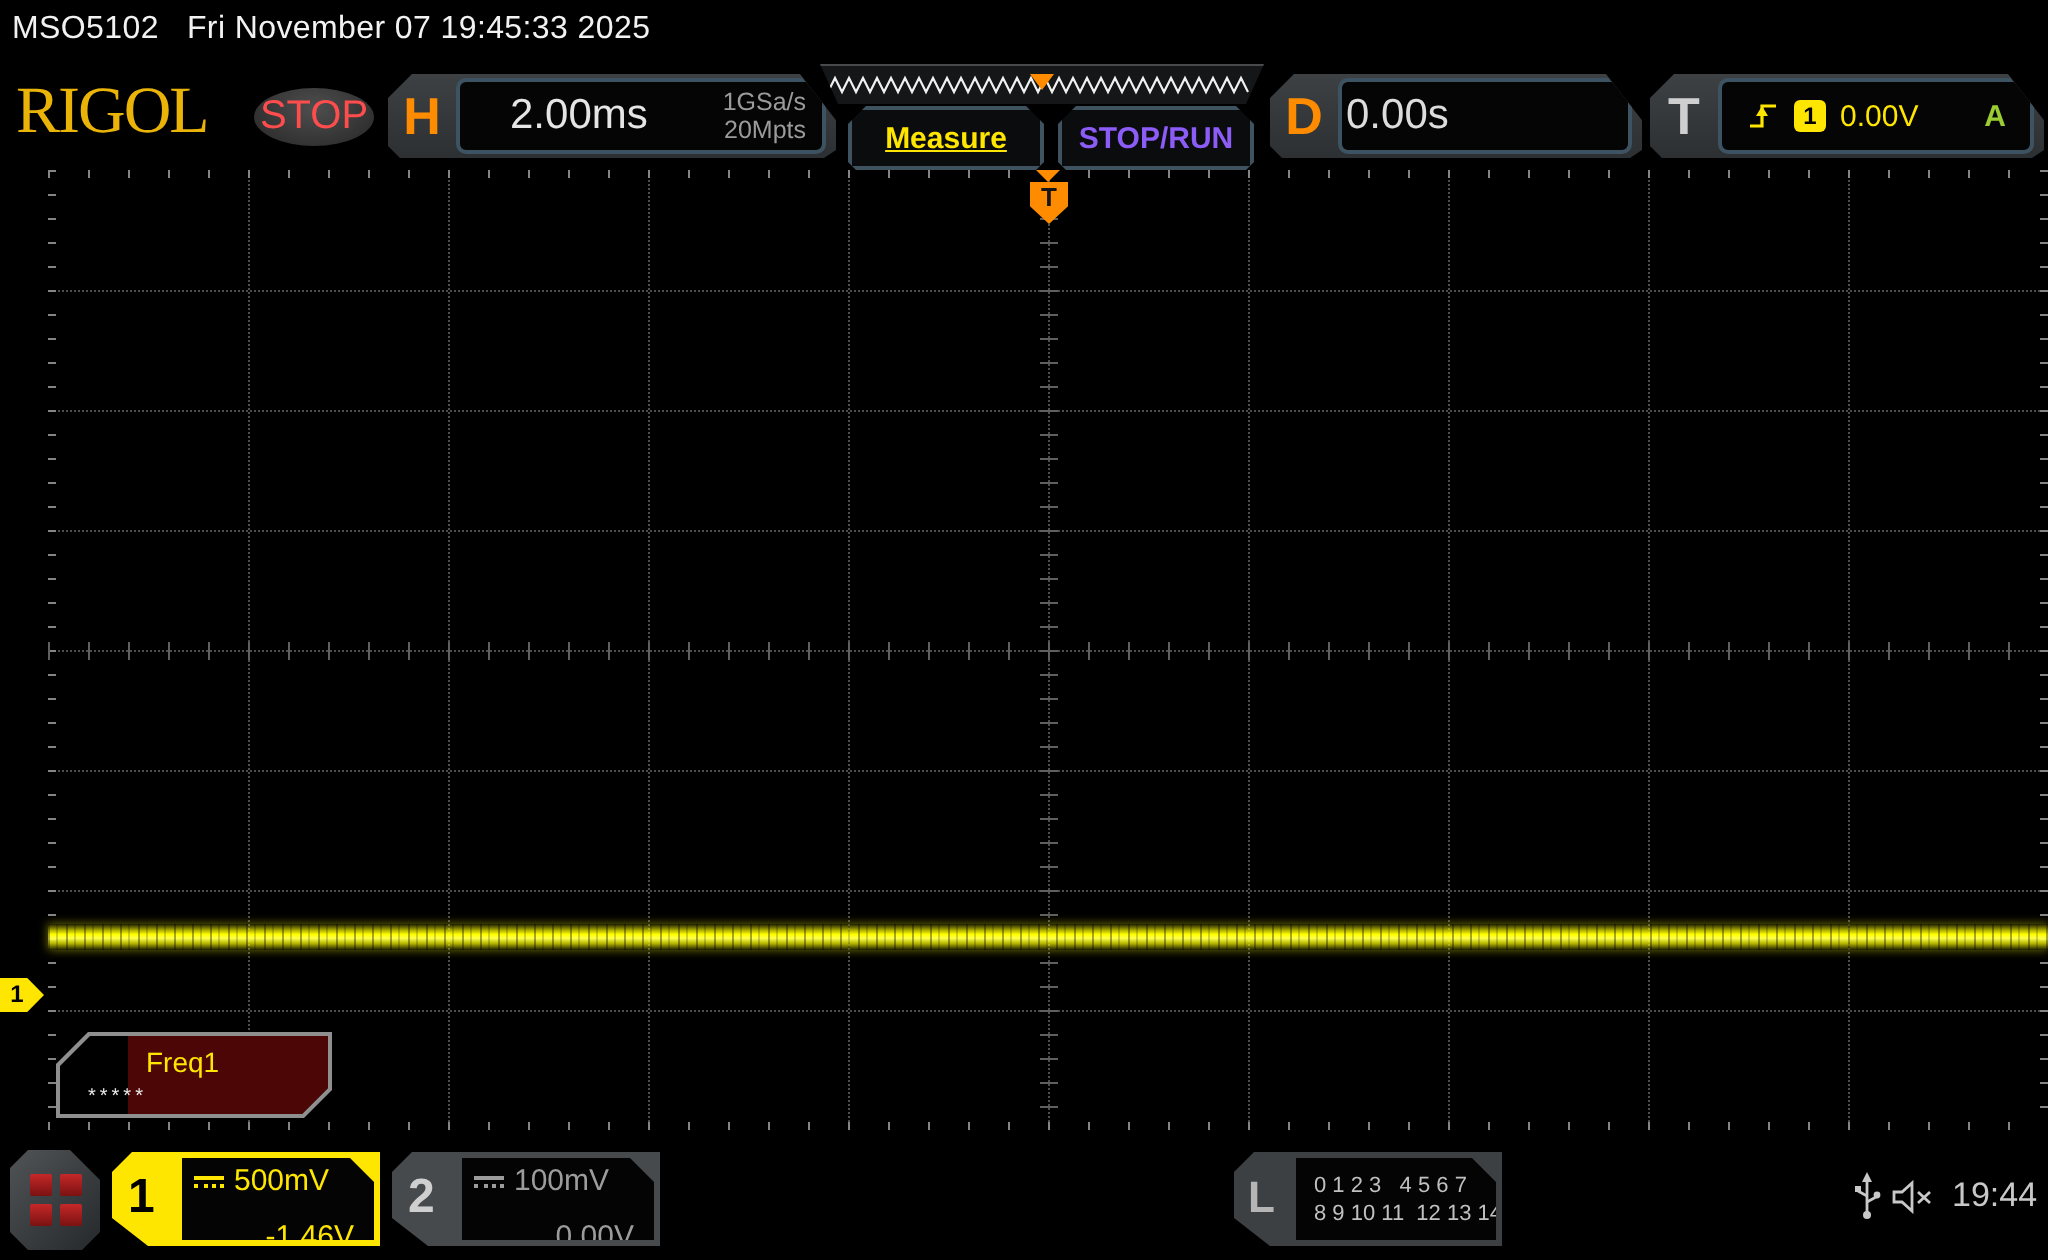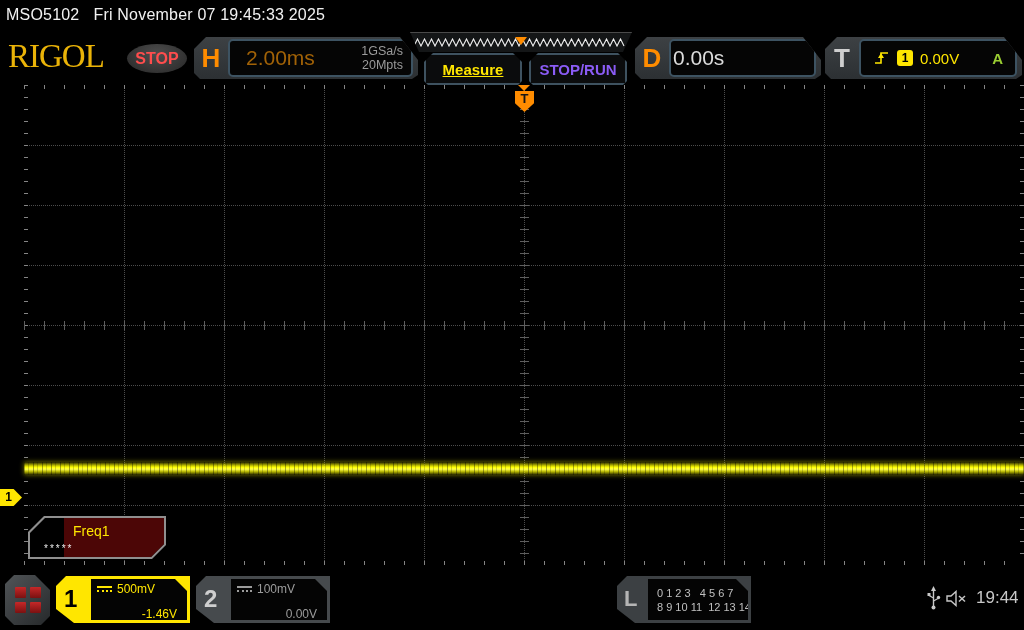--- a/index.html
+++ b/index.html
@@ -9,32 +9,32 @@
 
   
   .statusbar{left:6px;top:6px;color:#f2f2f2;font-size:16px;letter-spacing:.2px;}
   .statusbar .model{margin-right:14px;}
 
   
   .logo{left:8px;top:38px;color:#eab308;font-family:"Liberation Serif",serif;
         font-weight:normal;font-size:33px;letter-spacing:-1px;}
   .stop-badge{left:127px;top:44px;width:60px;height:29px;border-radius:50%;
         background:radial-gradient(ellipse at 50% 35%,#4e4e4e,#262626);
-        color:#ff4d4d;font-weight:bold;font-size:16px;display:flex;
+        color:#ff4d4d;font-weight:normal;font-size:20px;display:flex;
         align-items:center;justify-content:center;}
   .hdr-panel{background:linear-gradient(#3d4144,#2c3033);display:flex;align-items:center;
         clip-path:polygon(0 12px,12px 0,calc(100% - 18px) 0,100% 55%,100% calc(100% - 4px),
         calc(100% - 6px) 100%,6px 100%,0 calc(100% - 6px));}
   .hdr-letter{width:34px;text-align:center;font-size:26px;font-weight:bold;}
   .screen{flex:1;background:#050505;border:2px solid #3d5362;border-radius:5px;
         margin:2px 5px 2px 0;height:34px;display:flex;align-items:center;
         clip-path:polygon(0 0,calc(100% - 12px) 0,100% 12px,100% 100%,0 100%);}
   .h-panel{left:194px;top:37px;width:224px;height:42px;}
   .orange{color:#ff8c00;} .gray-letter{color:#cfcfcf;}
-  .timebase{color:#a16207;font-size:21px;padding-left:16px;flex:1;}
+  .timebase{color:#e5e5e5;font-size:21px;padding-left:25px;flex:1;}
   .ratecol{text-align:right;padding-right:8px;color:#9b9b9b;font-size:12.5px;line-height:14px;}
   .membar{left:410px;top:32px;width:222px;height:19px;background:#141617;
         border-top:1px solid #4a4a4a;
         clip-path:polygon(0 0,100% 0,calc(100% - 9px) 100%,9px 100%);}
   .btn{background:#0b0c0d;border:2px solid #3e5260;display:flex;align-items:center;
         justify-content:center;font-weight:bold;font-size:15px;
         clip-path:polygon(9px 0,calc(100% - 9px) 0,100% 9px,100% calc(100% - 4px),
         calc(100% - 4px) 100%,4px 100%,0 calc(100% - 4px),0 9px);}
   .measure-btn{left:424px;top:53px;width:94px;height:28px;color:#ffe600;text-decoration:underline;}
   .stoprun-btn{left:529px;top:53px;width:94px;height:28px;color:#8b5cf6;}
@@ -98,21 +98,21 @@
   .grid-ico{display:grid;grid-template-columns:11px 11px;grid-template-rows:11px 11px;gap:4px;}
   .grid-ico span{background:linear-gradient(#c62828,#7a1111);border-radius:1px;}
   .ch-outer{top:576px;width:134px;height:47px;
         clip-path:polygon(10px 0,100% 0,100% 100%,18px 100%,0 calc(100% - 14px),0 10px);}
   .ch1{left:56px;background:#ffe600;}
   .ch2{left:196px;background:#464a4d;}
   .ch-num{position:absolute;left:8px;top:9px;font-size:24px;font-weight:bold;}
   .ch1 .ch-num{color:#000;} .ch2 .ch-num{color:#cfcfcf;}
   .ch-screen{position:absolute;left:35px;top:3px;right:3px;bottom:3px;background:#040404;
         clip-path:polygon(0 0,calc(100% - 12px) 0,100% 12px,100% 100%,0 100%);
-        font-size:12px;padding:3px 8px 0 6px;box-sizing:border-box;}
+        font-size:15px;padding:3px 8px 0 6px;box-sizing:border-box;}
   .ch1 .ch-screen{color:#ffe600;} .ch2 .ch-screen{color:#9c9c9c;}
   .ch-line1{display:flex;align-items:center;}
   .ch-line2{text-align:right;padding-right:2px;margin-top:11px;}
   .dc{width:15px;display:inline-block;margin-right:5px;}
   .dc i{display:block;border-top:2px solid currentColor;}
   .dc i+i{border-top-style:dotted;margin-top:2px;}
   .l-box{left:617px;top:576px;width:134px;height:47px;background:#3c4043;
         clip-path:polygon(10px 0,100% 0,100% 100%,18px 100%,0 calc(100% - 14px),0 10px);}
   .l-letter{position:absolute;left:7px;top:10px;font-size:22px;font-weight:bold;color:#b5b5b5;}
   .l-screen{position:absolute;left:31px;top:3px;right:3px;bottom:3px;background:#040404;

